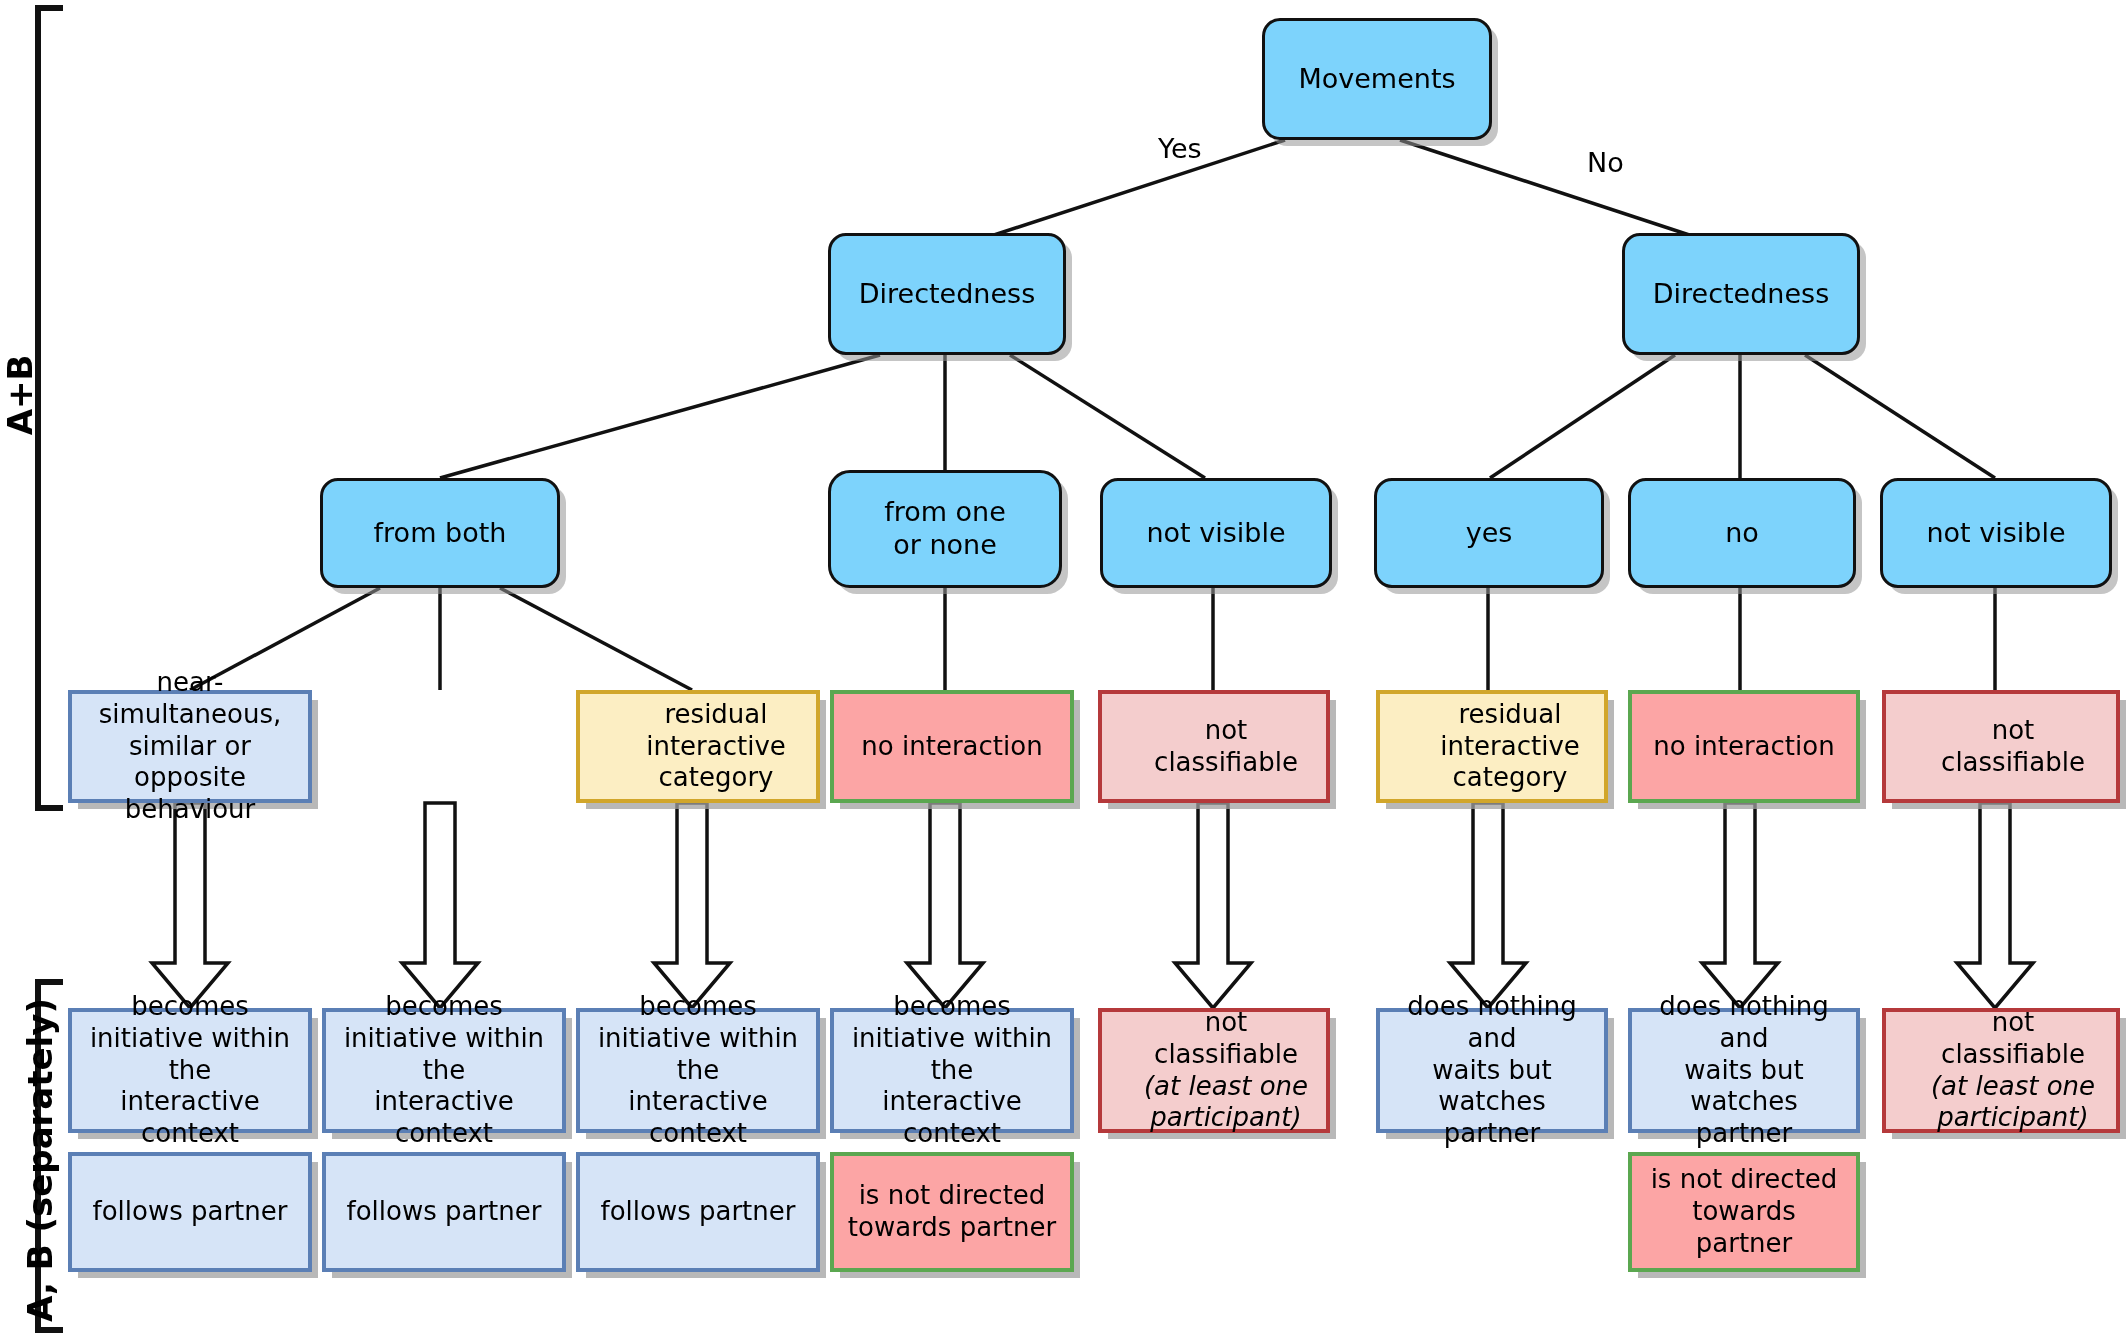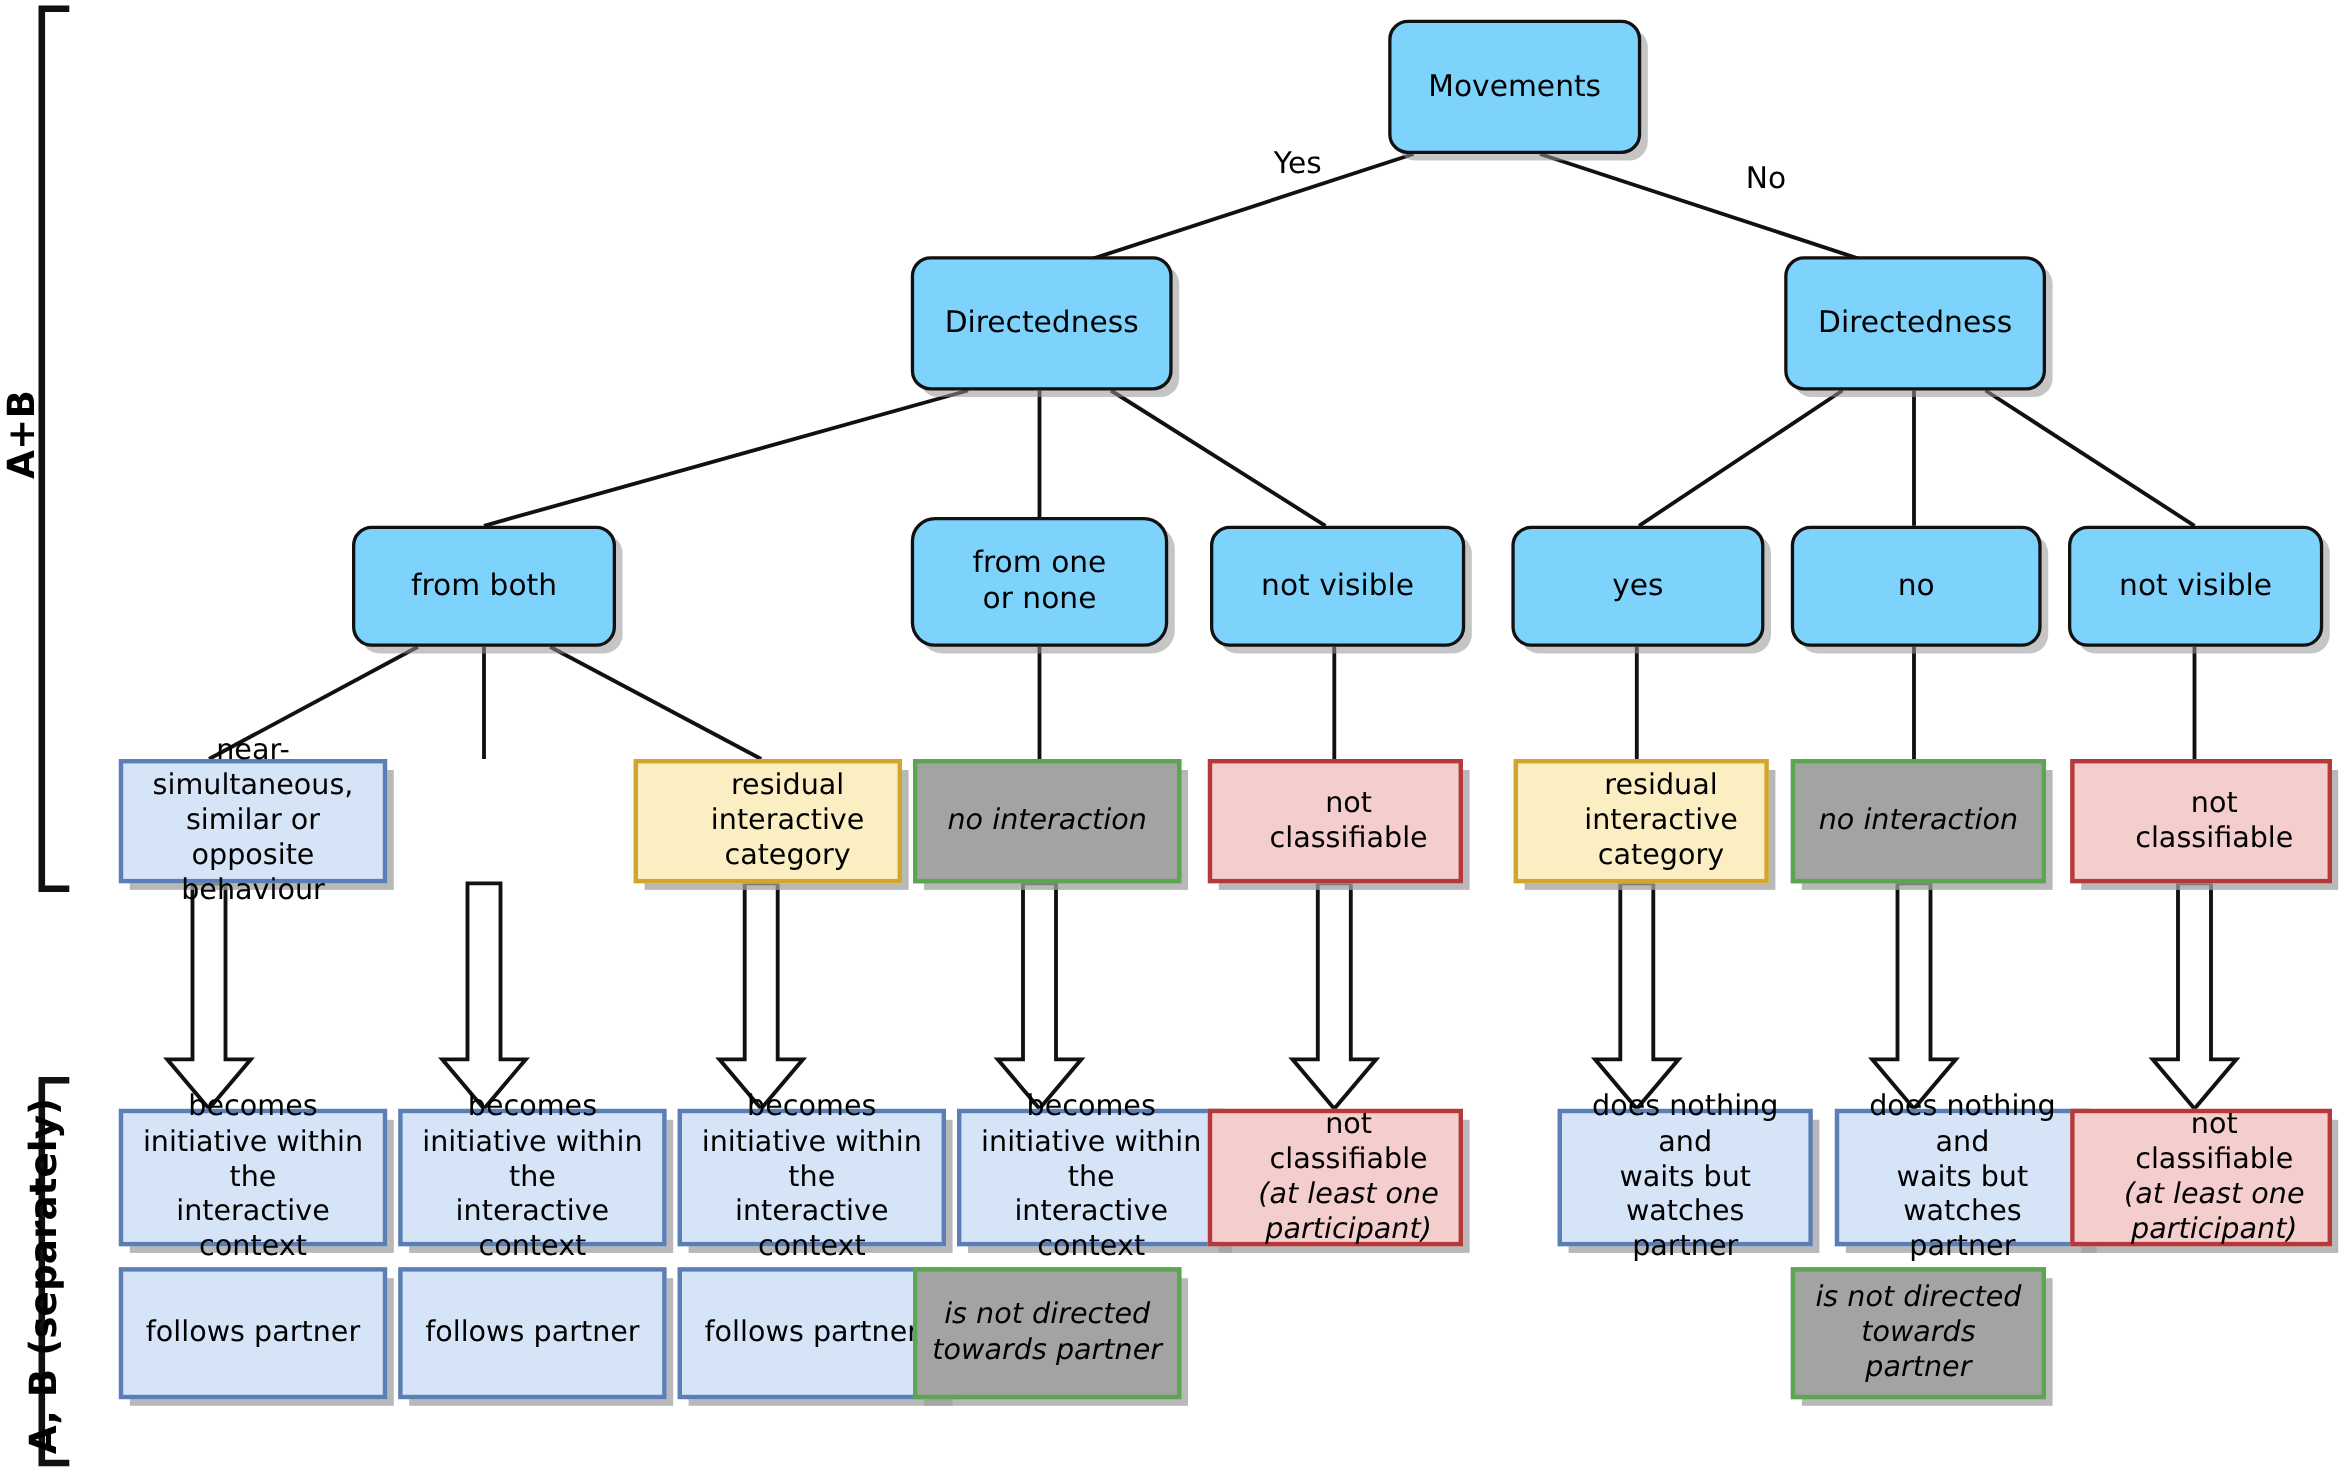--- a/index.html
+++ b/index.html
@@ -53,23 +53,23 @@
     align-items: center;
     justify-content: center;
     text-align: center;
     font-size: 26px;
     color: #000000;
     line-height: 1.22;
     padding: 4px 8px;
     box-shadow: 8px 8px 0 -2px rgba(160,160,160,0.75);
     z-index: 3;
   }
-  .cbox.blue   { background: #d6e4f7; border-color: #5b7fb5; margin-left: 40px; }
+  .cbox.blue   { background: #d6e4f7; border-color: #5b7fb5; }
   .cbox.yellow { background: #fceec3; border-color: #d1a62b; padding-left: 44px; }
-  .cbox.green  { background: #a3a3a3; border-color: #5ba750; font-style: italic; }
+  .cbox.green  { background: #fca5a5; border-color: #5ba750; }
   .cbox.red    { background: #f4cdcd; border-color: #b5393b; padding-left: 32px; }
 
   .cbox em {
     font-style: italic;
   }
 
   
   .elabel {
     position: absolute;
     font-size: 27px;

